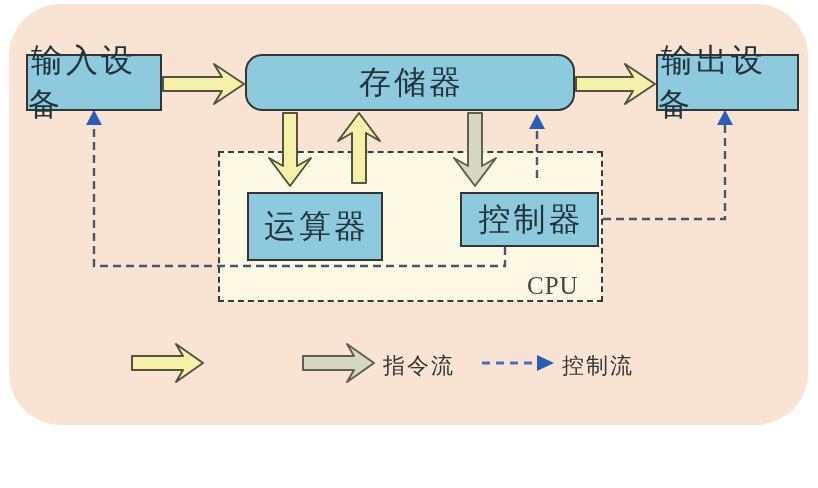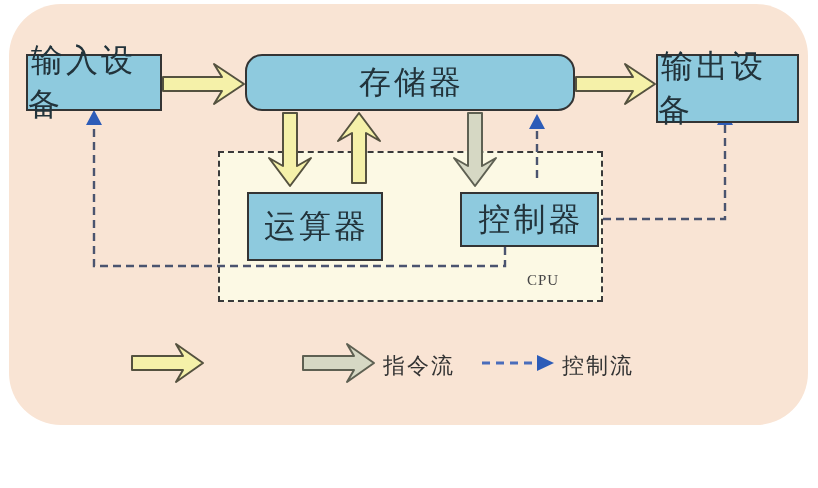--- a/index.html
+++ b/index.html
@@ -20,36 +20,36 @@
 
   
   .cpu-region{
     position:absolute;left:218px;top:151px;width:385px;height:151px;
     background:#fcf9e4;
     border:2px dashed #3a3a3a;
     box-sizing:border-box;
   }
   .cpu-label{
     position:absolute;left:527px;top:272px;width:60px;height:26px;
-    font-size:15px;color:#454545;letter-spacing:1px;
+    font-size:25px;color:#454545;letter-spacing:1px;
   }
 
   
   .box{
     position:absolute;
     background:#8ecade;
     border:2px solid #343434;
     box-sizing:border-box;
     display:flex;align-items:center;justify-content:center;
     font-size:32px;color:#22333b;letter-spacing:3px;
     text-indent:3px; 
   }
   .box-input {left:26px; top:54px; width:136px;height:57px;}
   .box-memory{left:245px;top:54px; width:330px;height:57px;border-radius:17px;}
-  .box-output{left:656px;top:54px; width:143px;height:69px;}
+  .box-output{left:656px;top:54px; width:143px;height:57px;}
   .box-alu   {left:247px;top:192px;width:136px;height:69px;}
   .box-ctrl  {left:460px;top:192px;width:139px;height:55px;}
 
   
   svg.overlay{position:absolute;left:0;top:0;width:818px;height:488px;pointer-events:none;}
   .data-arrow{fill:#f5f1a9;stroke:#55523f;stroke-width:2;stroke-linejoin:round;}
   .instr-arrow{fill:#d6d8c4;stroke:#5e6052;stroke-width:2;stroke-linejoin:round;}
   .ctrl-line{fill:none;stroke:#4b546f;stroke-width:2.4;stroke-dasharray:8 5;}
   .ctrl-line-legend{fill:none;stroke:#4a6dbb;stroke-width:3;stroke-dasharray:8 6;}
   .ctrl-head{fill:#2d5cb8;stroke:none;}

